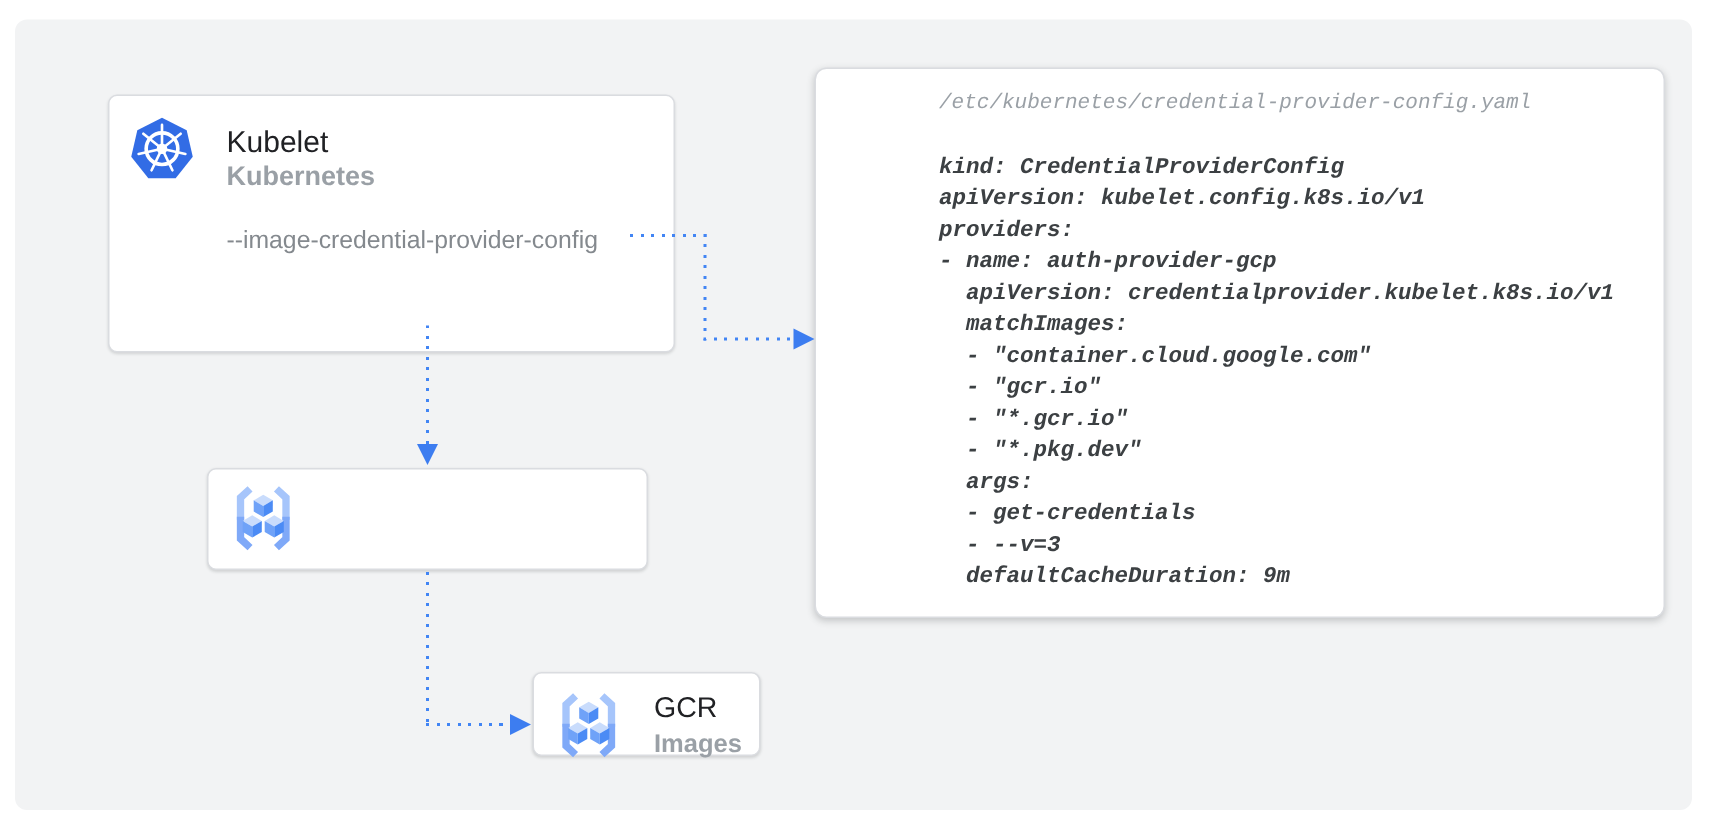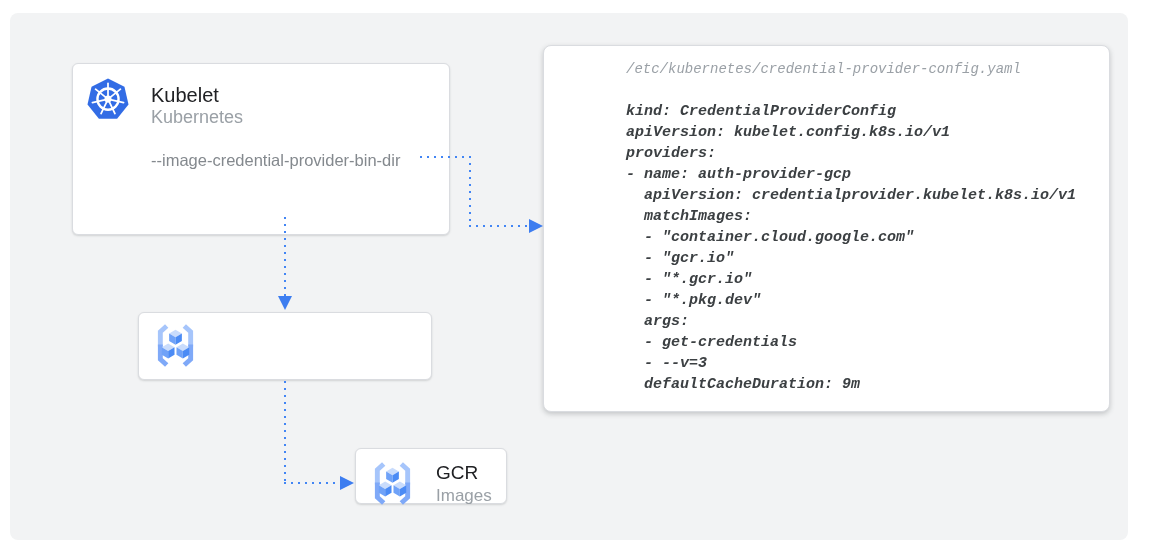--- a/index.html
+++ b/index.html
@@ -27,21 +27,21 @@
   .node .icon{position:absolute;}
   .k8s-icon{left:13px;top:14px;width:44px;height:44px;}
   .auth-box .gcr-icon{left:13px;top:10px;width:47px;height:45px;}
   .gcr-box .gcr-icon{left:13px;top:12px;width:47px;height:45px;}
   .box-title{
     position:absolute;left:78px;top:20px;font-size:20px;line-height:22px;
     color:#202124;white-space:nowrap;
   }
   .box-subtitle{
     position:absolute;left:78px;top:43px;font-size:18px;line-height:20px;
-    color:#9AA0A6;white-space:nowrap;
+    color:#9AA0A6;white-space:nowrap;font-weight:bold;
   }
   .sm .box-title{left:80px;top:13px;font-size:19px;}
   .sm .box-subtitle{left:80px;top:37px;font-size:17px;}
   .flags{
     position:absolute;left:78px;top:84px;font-size:16.5px;line-height:25px;
     color:#84898E;white-space:nowrap;
   }
   .code-path{
     position:absolute;left:82px;top:13px;
     font-family:"Liberation Mono", monospace;font-style:italic;
@@ -82,21 +82,21 @@
         <line x1="50" y1="48" x2="85.4" y2="56"></line>
         <line x1="50" y1="48" x2="78.3" y2="25.4"></line>
       </g>
       <circle cx="50" cy="48" r="24" fill="none" stroke="#ffffff" stroke-width="5.5"></circle>
       <circle cx="50" cy="48" r="8" fill="#ffffff"></circle>
     </svg>
   </span>
   <div class="box-title">Kubelet</div>
   <div class="box-subtitle">Kubernetes</div>
   <div class="flags">
-    <div>--image-credential-provider-bin-dir</div>
+    <div>--image-credential-provider-config</div>
   </div>
 </div>
 
 <div class="node config-box">
   <div class="code-path">/etc/kubernetes/credential-provider-config.yaml</div>
   <div class="code-body">kind: CredentialProviderConfig
 apiVersion: kubelet.config.k8s.io/v1
 providers:
 - name: auth-provider-gcp
   apiVersion: credentialprovider.kubelet.k8s.io/v1

